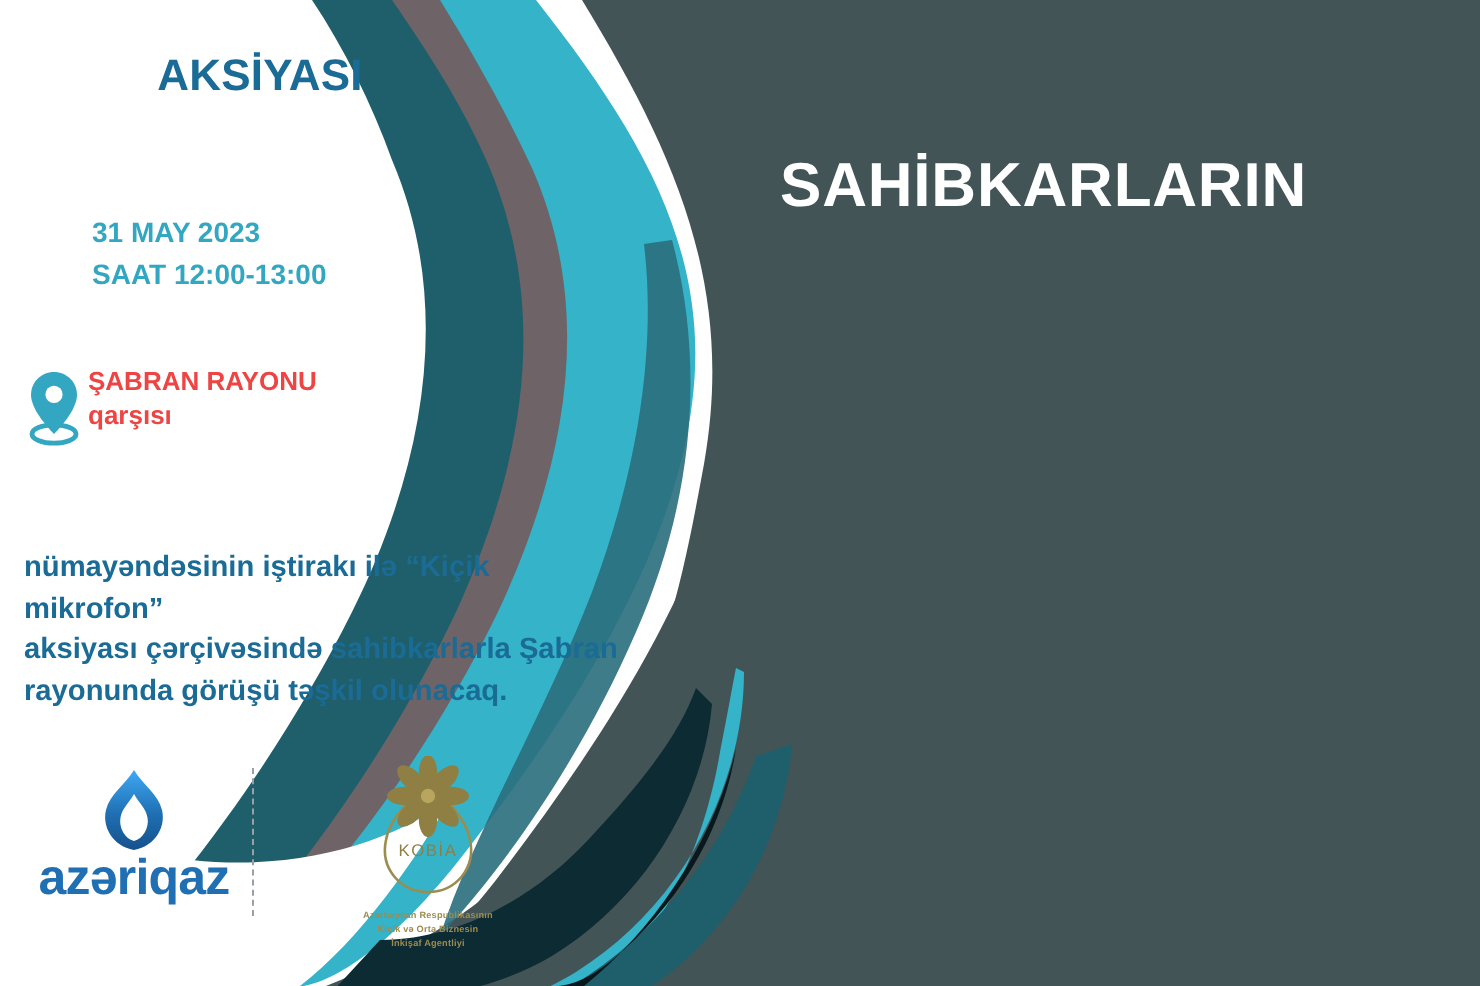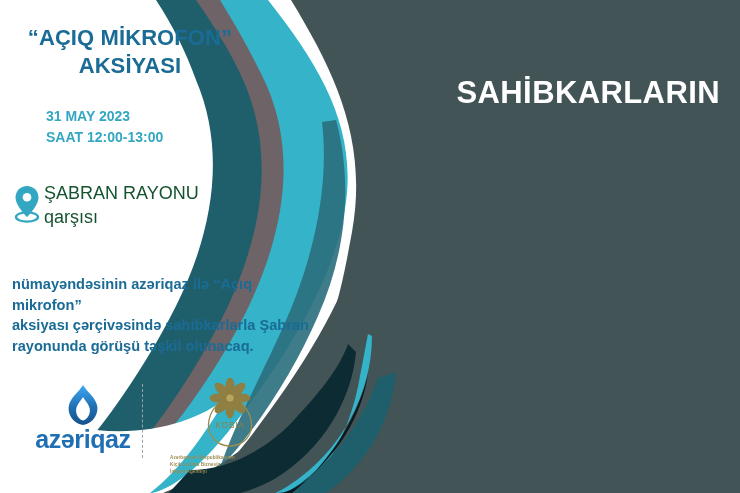--- a/index.html
+++ b/index.html
@@ -47,23 +47,23 @@
 
   .venue{
     position:absolute;
     left:12px;top:182px;
     width:280px;
     display:flex;
     align-items:flex-start;
   }
   .pin-icon{flex:0 0 auto;width:30px;height:40px;margin-top:2px;}
   .venue-text{
-    color:#14532d;
-    font-weight:normal;
-    font-size:18px;
+    color:#ef4444;
+    font-weight:bold;
+    font-size:13px;
     line-height:1.32;
     padding-left:2px;
   }
 
   .body-text{
     position:absolute;
     left:12px;top:274px;
     width:300px;
     color:#1a6b95;
     font-weight:bold;
@@ -74,61 +74,61 @@
   
   .logos{
     position:absolute;
     left:0;top:378px;
     width:300px;height:110px;
     display:flex;
     align-items:flex-start;
   }
   .logo-azeriqaz{
     width:118px;
-    padding-left:24px;
+    padding-left:8px;
     padding-top:6px;
     text-align:center;
   }
   .flame{width:40px;height:42px;display:block;margin:0 auto 1px;}
   .azeriqaz-word{
     font-size:25px;
     font-weight:bold;
     color:#1f6fb2;
     letter-spacing:-0.4px;
     line-height:1;
   }
   .logo-divider{
     width:1px;height:74px;
     margin-top:6px;
     border-left:1px dashed #9aa0a6;
     flex:0 0 auto;
   }
   .logo-kobia{
     padding-left:26px;
     padding-top:0px;
-    text-align:left;
+    text-align:center;
     width:120px;
   }
   .kobia-mark{width:72px;height:74px;display:block;margin:0 auto;}
   .kobia-sub{
     margin-top:2px;
     color:#9d8c4f;
     font-size:4.6px;
     line-height:1.55;
     letter-spacing:0.1px;
     font-weight:bold;
   }
 
   
   .headline{
     position:absolute;
     left:390px;top:72px;
     width:330px;
     z-index:6;
-    text-align:right;
+    text-align:left;
     color:#ffffff;
     font-weight:bold;
     font-size:31px;
     line-height:1.34;
     letter-spacing:0.4px;
   }
   .headline div{white-space:nowrap;}
 </style>
 </head>
 <body>
@@ -270,21 +270,20 @@
       <path d="M0,400 L0,493 L150,493
                C 180,470 208,430 226,398
                C 200,420 150,436 96,430
                C 56,426 22,414 0,400 Z" fill="#ffffff"></path>
     </g>
   </svg>
 
   <div class="left-col">
 
     <div class="title">
-      <div>“AÇIQ MİKROFON”</div>
       <div>AKSİYASI</div>
     </div>
 
     <div class="datetime">
       <div>31 MAY 2023</div>
       <div>SAAT 12:00-13:00</div>
     </div>
 
     <div class="venue">
       <svg class="pin-icon" viewBox="0 0 30 40" xmlns="http://www.w3.org/2000/svg">
@@ -292,21 +291,21 @@
         <path d="M15,2 C8.6,2 3.5,7.1 3.5,13.5 C3.5,21 13,31 15,33 C17,31 26.5,21 26.5,13.5 C26.5,7.1 21.4,2 15,2 Z" fill="#33a7c2"></path>
         <circle cx="15" cy="13.2" r="4.3" fill="#ffffff"></circle>
       </svg>
       <div class="venue-text">
         <div>ŞABRAN RAYONU</div>
         <div>qarşısı</div>
       </div>
     </div>
 
     <div class="body-text">
-      <div>nümayəndəsinin azəriqaz ilə “Açıq mikrofon”</div>
+      <div>nümayəndəsinin iştirakı ilə “Kiçik mikrofon”</div>
       <div>aksiyası çərçivəsində sahibkarlarla Şabran</div>
       <div>rayonunda görüşü təşkil olunacaq.</div>
     </div>
 
     <div class="logos">
 
       <div class="logo-azeriqaz">
         <svg class="flame" viewBox="0 0 40 42" xmlns="http://www.w3.org/2000/svg">
           <path d="M20,1 C15,9 8,13 6,21 C4,29 9,39 20,41 C31,39 36,29 34,21 C32,13 25,9 20,1 Z" fill="url(#flameGrad)"></path>
           <path d="M20,13 C17.5,17.5 14,20 13.2,25 C12.4,30 15.6,35.5 20,36.5 C24.4,35.5 27.6,30 26.8,25 C26,20 22.5,17.5 20,13 Z" fill="#ffffff"></path>

